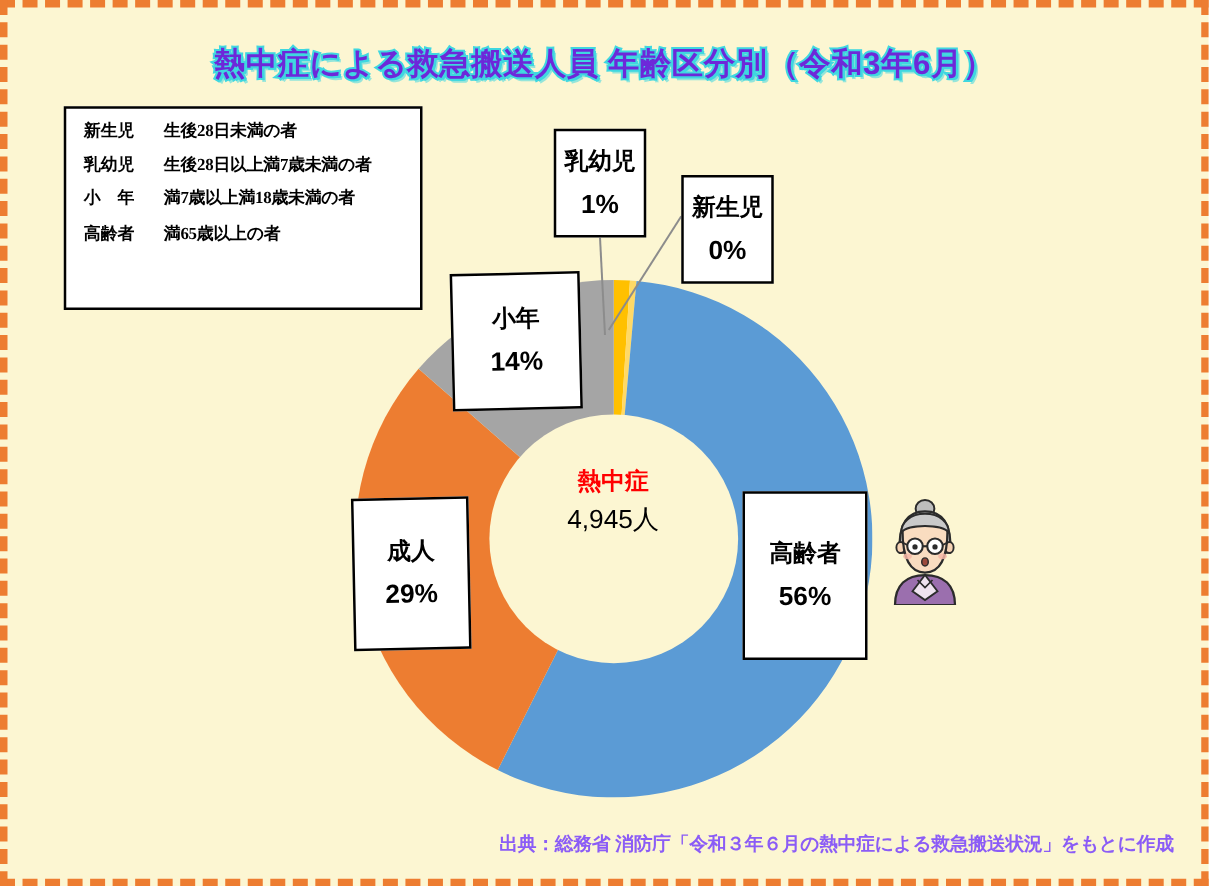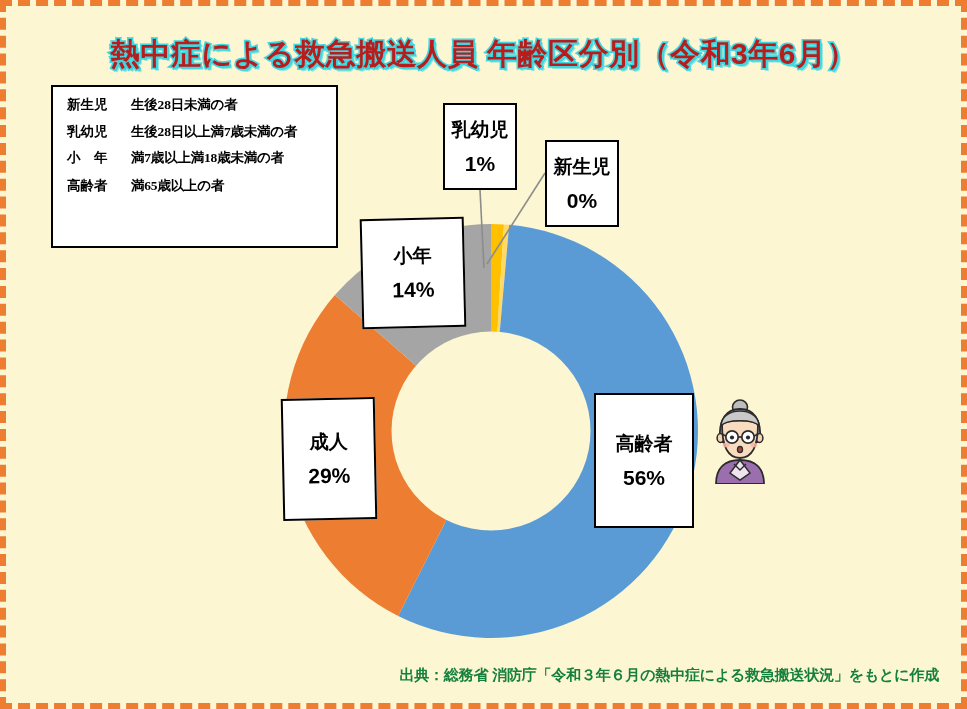--- a/index.html
+++ b/index.html
@@ -22,24 +22,24 @@
     overflow: hidden;
   }
 
   
   #title {
     position: absolute;
     left: 0;
     top: 28px;
     width: 100%;
     text-align: center;
-    font-size: 30px;
+    font-size: 25px;
     font-weight: bold;
     letter-spacing: 0.5px;
-    color: #b91c1c;
+    color: #6d28d9;
     -webkit-text-stroke: 3.2px #3fd7e0;
     paint-order: stroke fill;
     text-shadow:
        2px 2px 0 #3fd7e0,
        3px 3px 0 rgba(63,215,224,.55);
     white-space: nowrap;
   }
 
   
   #legend-box {
@@ -162,21 +162,21 @@
 
   
   #source {
     position: absolute;
     left: 0;
     right: 22px;
     bottom: 18px;
     text-align: right;
     font-size: 15px;
     font-weight: bold;
-    color: #15803d;
+    color: #8b5cf6;
     letter-spacing: -0.2px;
     white-space: nowrap;
   }
 </style>
 </head>
 <body>
 
 <div id="page">
 
   <div id="title">熱中症による救急搬送人員 年齢区分別（令和3年6月）</div>
@@ -207,20 +207,22 @@
           <path d="M 207 207 L 220.00 0.41 A 207 207 0 0 1 225.19 0.80 Z" fill="#ffd966"></path>
           <path d="M 207 207 L 225.19 0.80 A 207 207 0 1 1 114.18 392.03 Z" fill="#5b9bd5"></path>
           <path d="M 207 207 L 114.18 392.03 A 207 207 0 0 1 50.87 71.09 Z" fill="#ed7d31"></path>
           <path d="M 207 207 L 50.87 71.09 A 207 207 0 0 1 207.00 0.00 Z" fill="#a5a5a5"></path>
         </g>
       <circle cx="207" cy="207" r="99.5" fill="#fcf6d2"></circle>
     </svg>
   </div>
 
   <div id="center-text">
+    <div class="center-l1">熱中症</div>
+    <div class="center-l3">4,945人</div>
   </div>
 
   <svg id="leaders" viewBox="0 0 967 709">
     <line x1="474" y1="184" x2="478" y2="262" stroke="#8c8c8c" stroke-width="1.6"></line>
     <line x1="539" y1="167" x2="481" y2="258" stroke="#8c8c8c" stroke-width="1.6"></line>
   </svg>
 
   <div class="callout" id="callout-nyuyoji">
     <div class="cl-name">乳幼児</div>
     <div class="cl-pct">1%</div>

